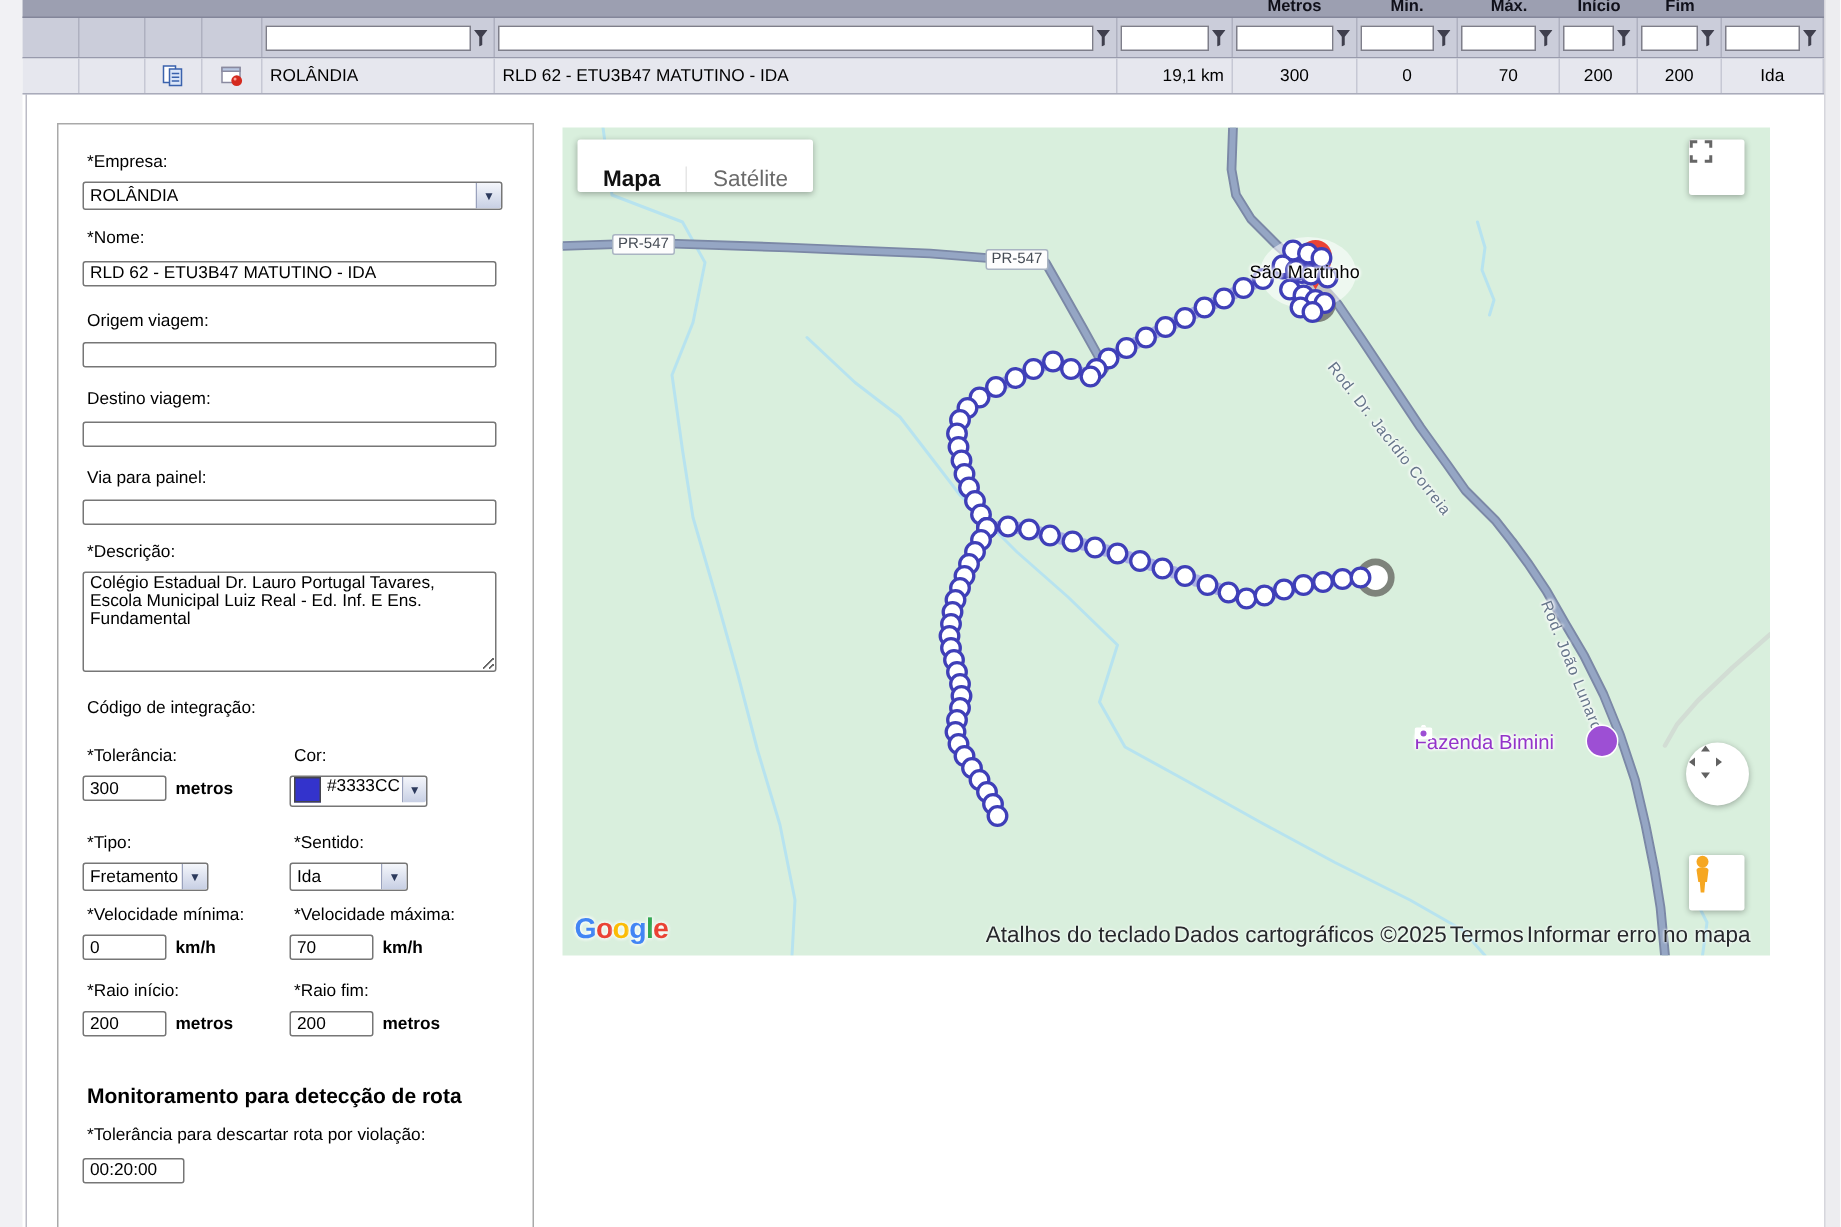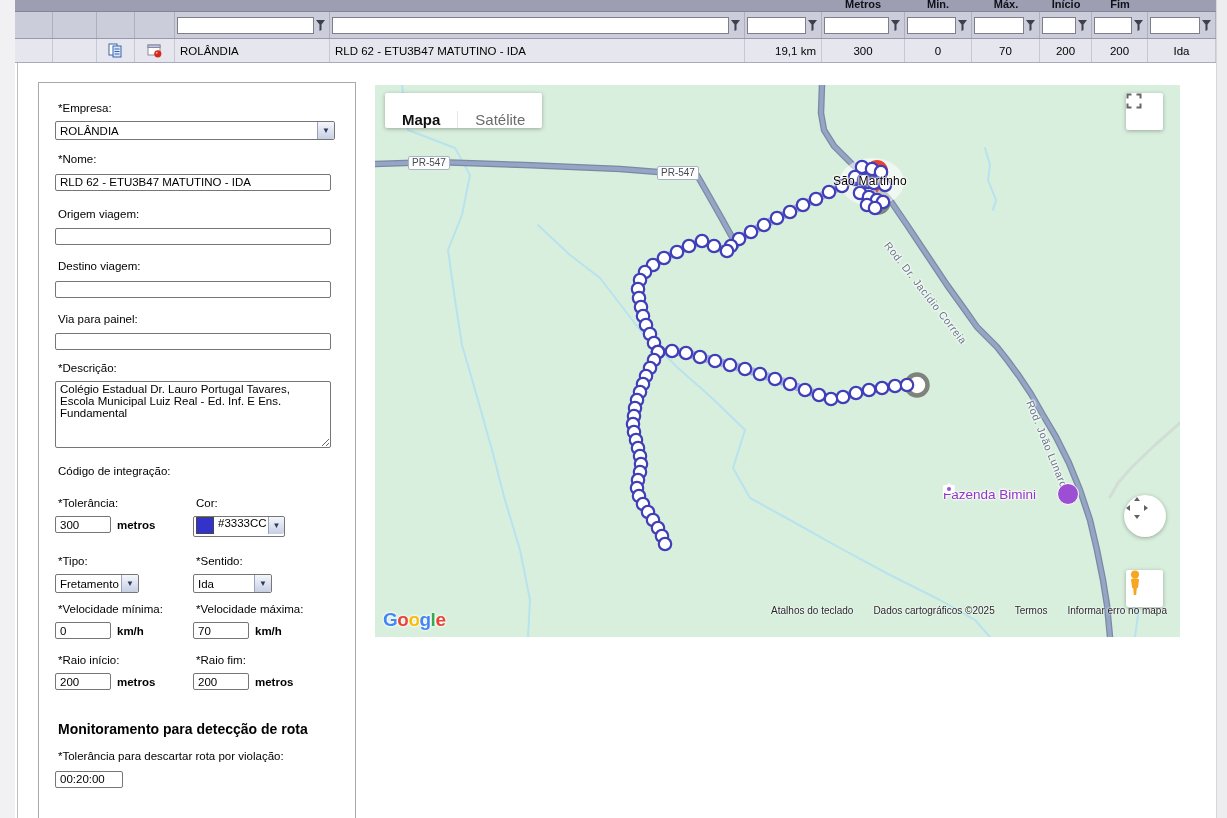--- a/index.html
+++ b/index.html
@@ -72,21 +72,21 @@
   .typectl .tbtn{padding:0 17px;display:flex;align-items:center;font-size:15px;cursor:pointer}
   .typectl .tbtn.on{font-weight:bold;color:#111}
   .typectl .tbtn.off{color:#6b6b6b;border-left:1px solid #e6e6e6}
   .sqbtn{position:absolute;background:#fff;border:none;border-radius:2px;box-shadow:0 1px 4px rgba(0,0,0,.3);
        display:flex;align-items:center;justify-content:center;cursor:pointer}
   .fullscreen{right:17px;top:8px;width:37px;height:37px}
   .pan{left:749px;top:410px;width:42px;height:42px;border-radius:50%}
   .pegman{left:751px;top:485px;width:37px;height:37px}
   .glogo{position:absolute;left:8px;bottom:6px;font-size:19px;font-weight:bold;letter-spacing:-.5px;
        text-shadow:0 0 3px #fff,0 0 3px #fff}
-  .attrib{position:absolute;right:13px;bottom:21px;display:flex;gap:20px;font-size:10px;color:#26282b;
+  .attrib{position:absolute;right:13px;bottom:5px;display:flex;gap:2px;font-size:15px;color:#26282b;
        text-shadow:0 0 2px #fff,0 0 2px #fff}
   .attrib span{white-space:nowrap}
 </style>
 </head>
 <body>
 
 <div class="abs gutter"></div>
 <div class="abs gutter-line"></div>
 <div class="abs scrollbar"></div>
 

